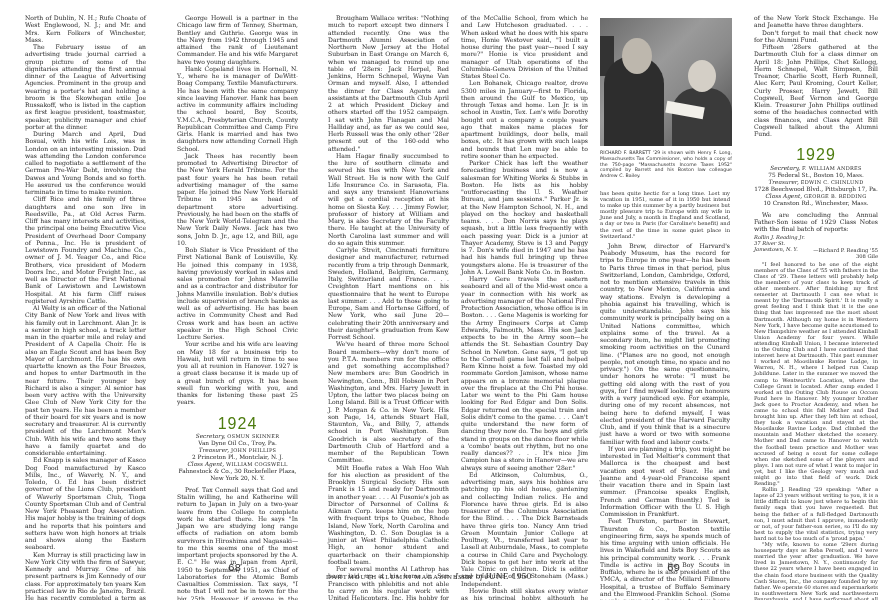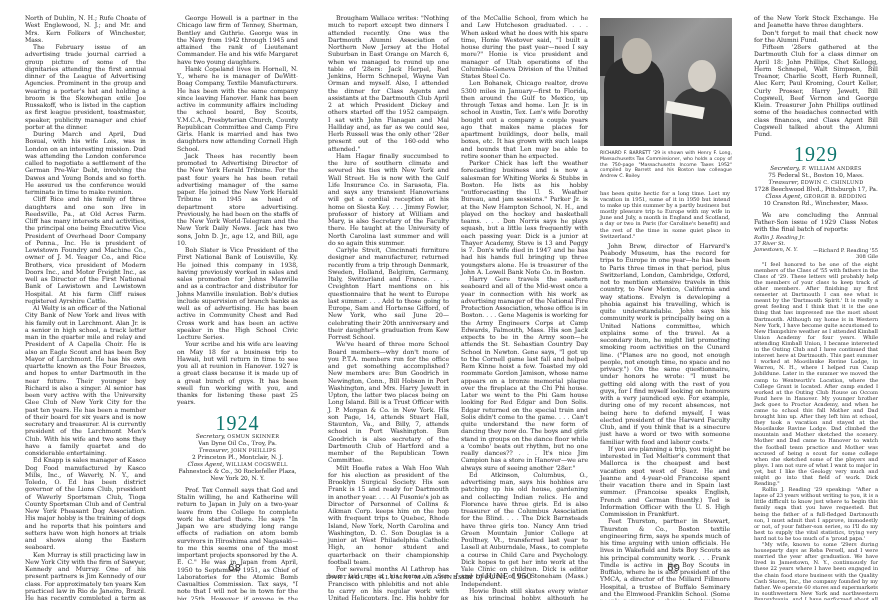--- a/index.html
+++ b/index.html
@@ -7,21 +7,21 @@
          font-family:"DejaVu Serif","Liberation Serif",serif; color:#222; }
   .col { position:absolute; top:14px; font-size:6.1px; line-height:7.25px; text-align:justify; color:#2a2a2a; }
   .col p { margin:0; text-indent:8px; }
   .col p.noind { text-indent:0; }
   .c1 { left:25px; width:121px; }
   .c2 { left:177px; width:121px; }
   .c3 { left:328px; width:121px; }
   .c4 { left:461px; width:127px; }
   .c5 { left:600px; width:130px; top:172px; }
   .c6 { left:754px; width:124px; }
-  .year { font-size:20px; text-align:center; margin:14px 0 6px 0; letter-spacing:1px; font-family:Liberation Serif, serif; color:#0f766e; }
+  .year { font-size:16px; text-align:center; margin:14px 0 6px 0; letter-spacing:1px; font-family:Liberation Sans, sans-serif; color:#4d7c0f; }
   .officer { text-align:center; font-size:5.8px; line-height:7px; }
   .officer .role { font-style:italic; }
   .officer .nm { font-variant:small-caps; font-size:5px; letter-spacing:0.3px; }
   .small { font-size:5.2px; line-height:6.1px; }
   .photo { position:absolute; left:600px; top:18px; width:132px; height:128px; background:#777;
            overflow:hidden; }
   .photo .bg { position:absolute; inset:0; background:linear-gradient(135deg,#6b6b6b 0%,#9a9a9a 40%,#8a8a8a 60%,#4a4a4a 100%); }
   .photo .man1 { position:absolute; left:4px; top:38px; width:60px; height:92px; background:#2d2d2d; border-radius:28px 28px 0 0; }
   .photo .head1 { position:absolute; left:22px; top:20px; width:30px; height:36px; background:#bdb7ad; border-radius:50%; }
   .photo .man2 { position:absolute; left:72px; top:70px; width:60px; height:60px; background:#3a3a3a; border-radius:24px 24px 0 0; }

